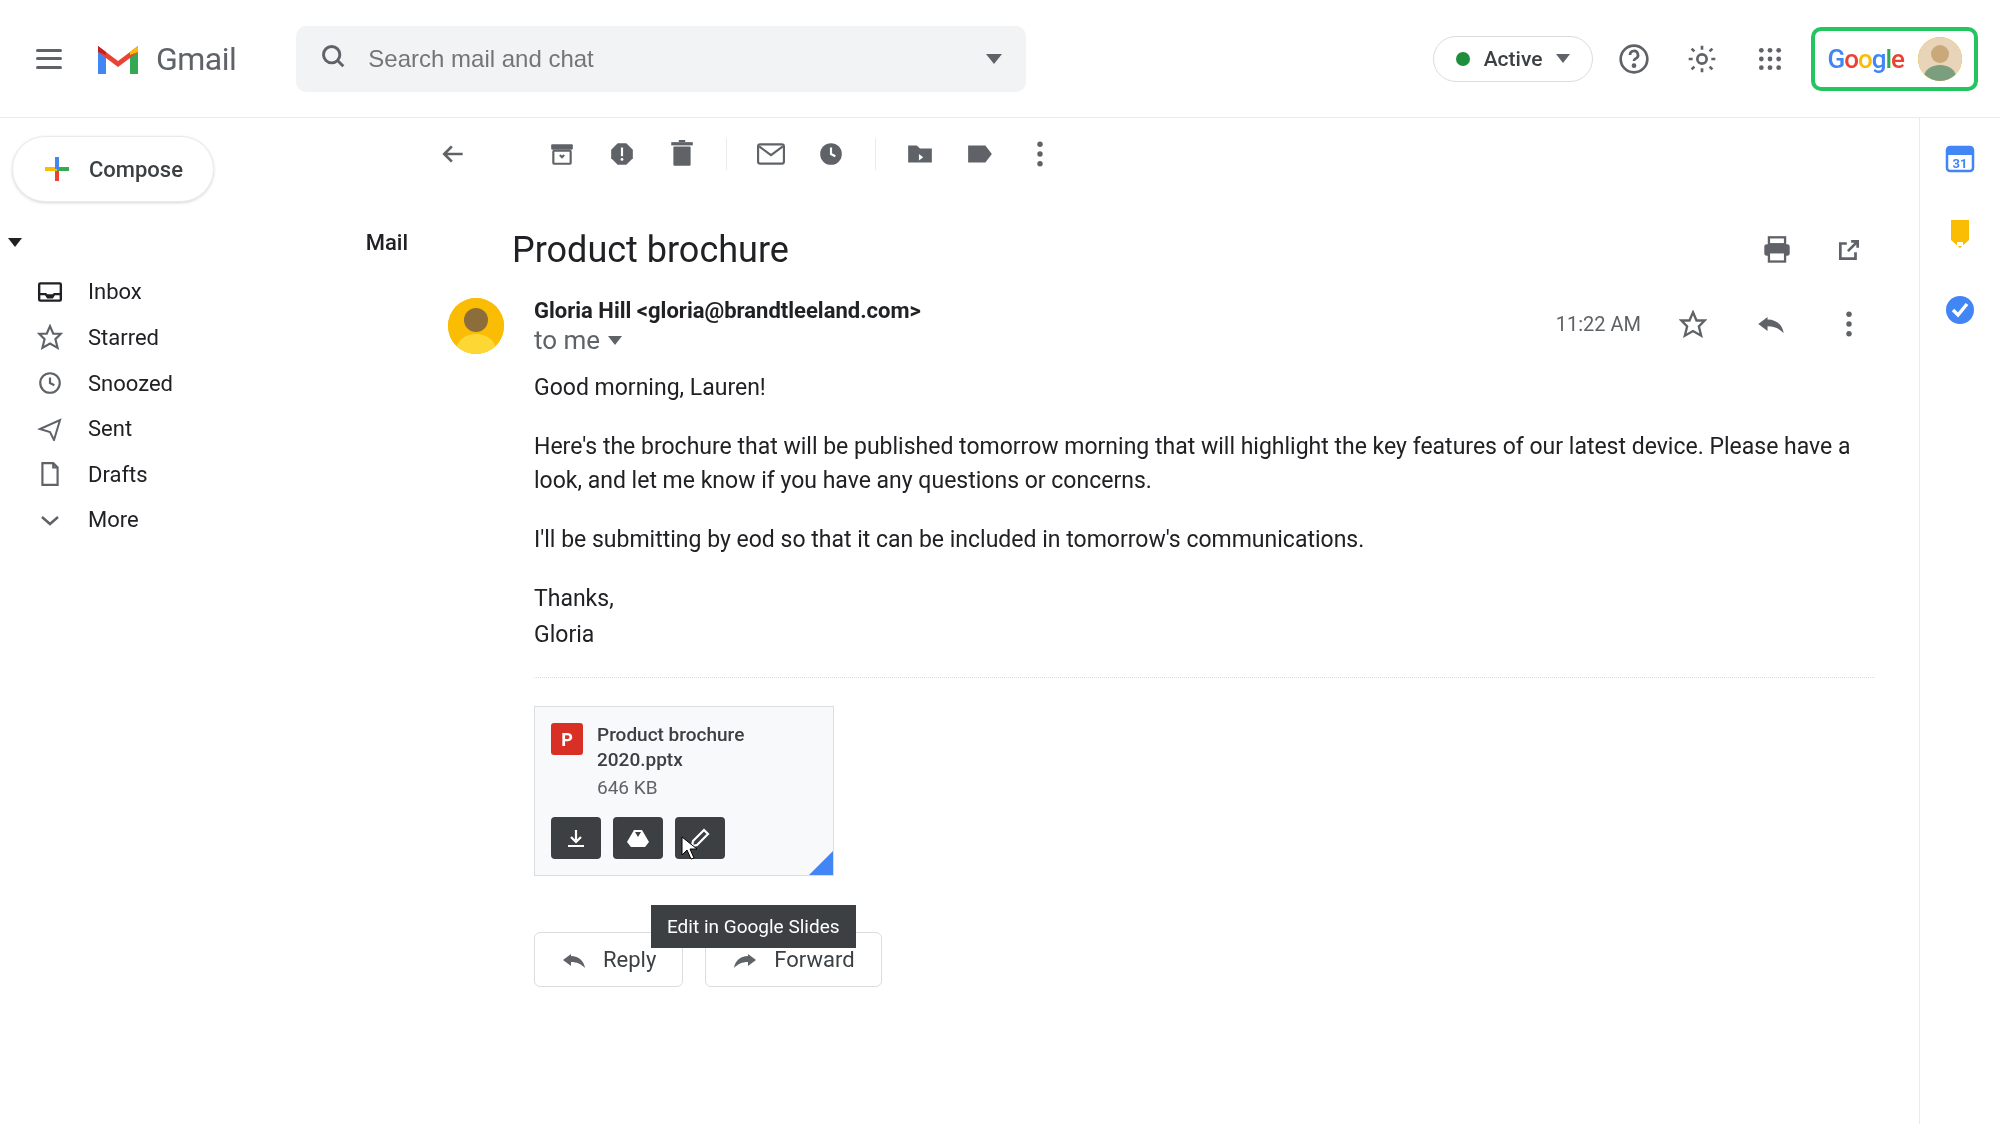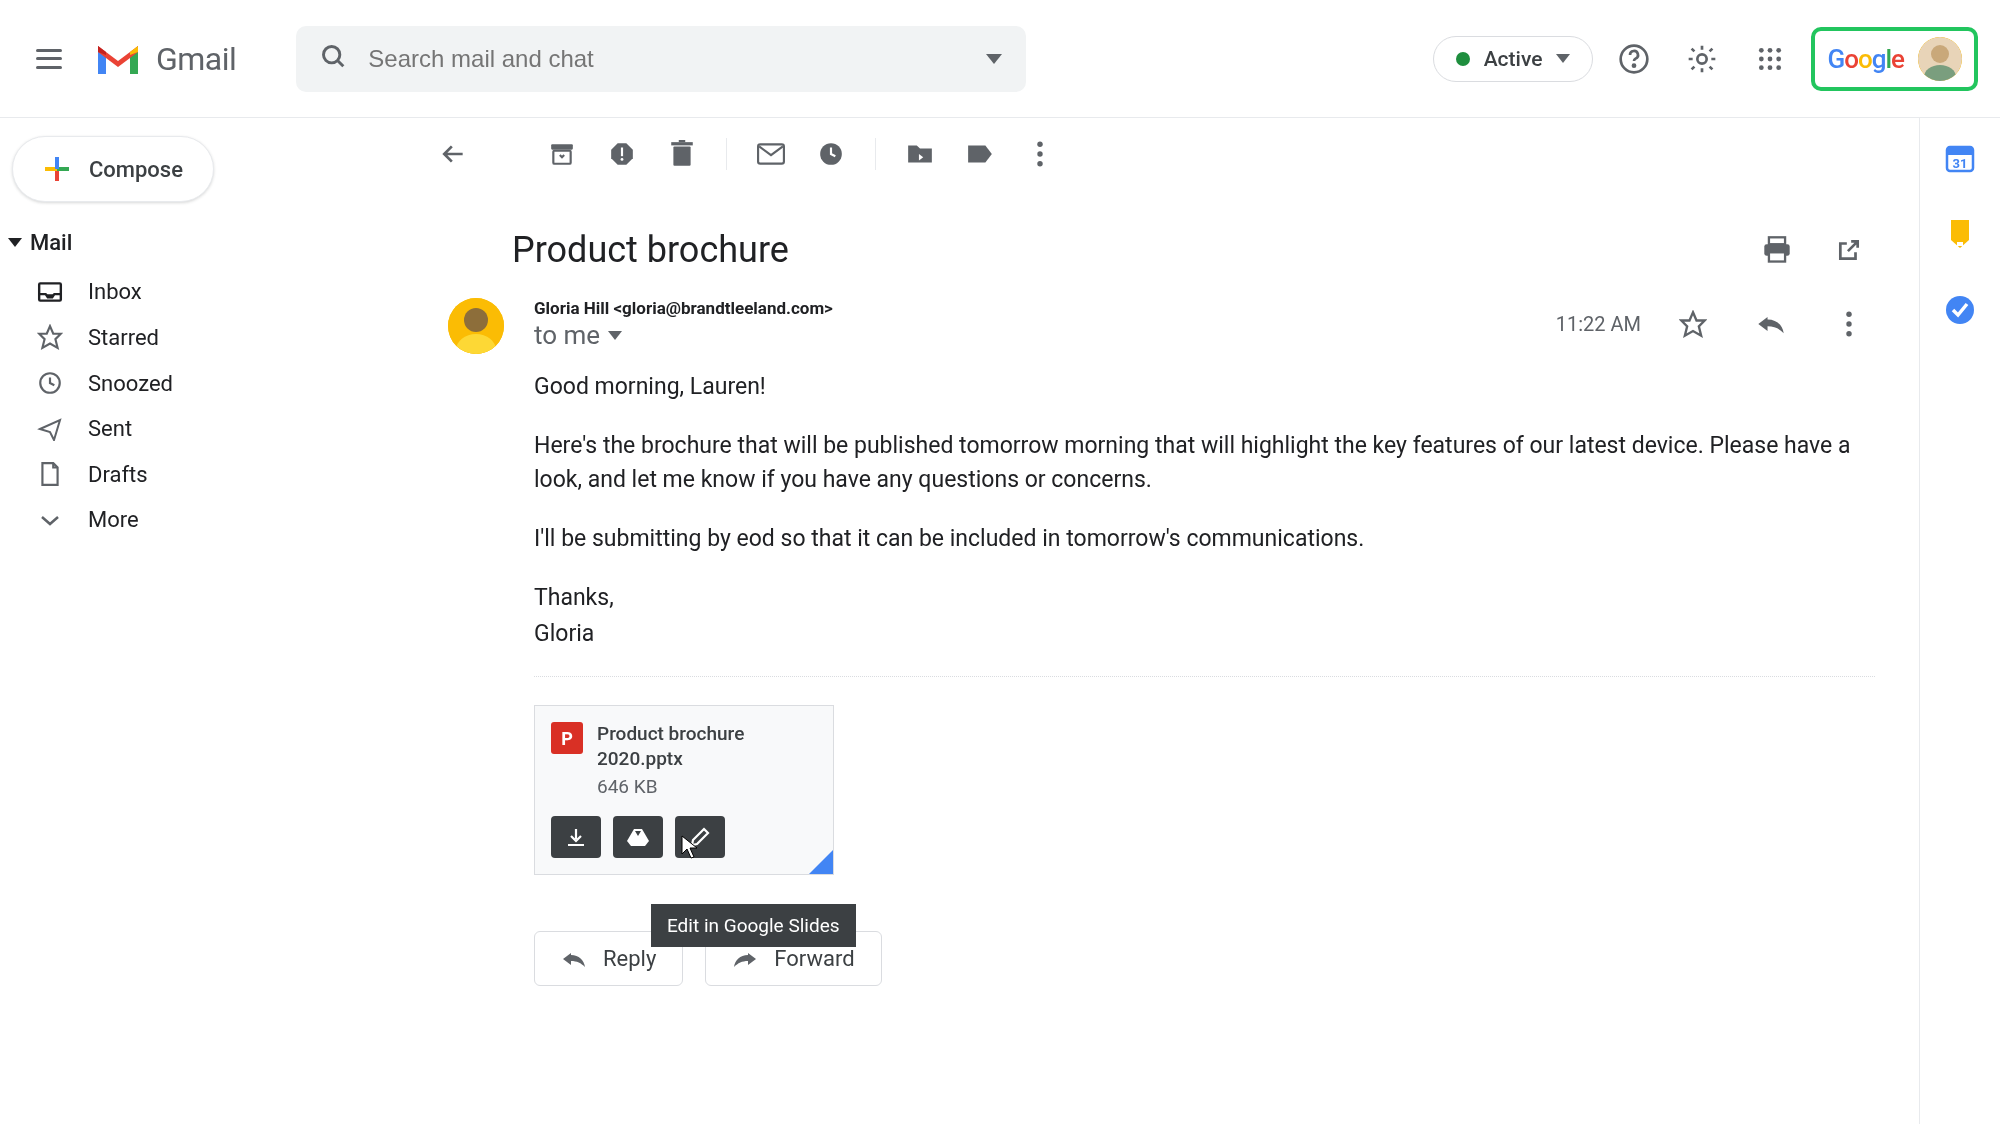--- a/index.html
+++ b/index.html
@@ -27,40 +27,40 @@
   .google-word span:nth-child(1){color:#4285F4}.google-word span:nth-child(2){color:#EA4335}.google-word span:nth-child(3){color:#FBBC05}.google-word span:nth-child(4){color:#4285F4}.google-word span:nth-child(5){color:#34A853}.google-word span:nth-child(6){color:#EA4335}
   .avatar-sm { width:44px; height:44px; border-radius:50%; background:#f4b400; display:flex; align-items:center; justify-content:center; overflow:hidden; }
   .avatar-sm svg{width:44px;height:44px;}
 
   .body-row { display:flex; flex:1; min-height:0; }
   .sidebar { width:408px; padding-top:18px; }
   .compose-btn { display:inline-flex; align-items:center; gap:18px; background:#fff; border:1px solid #e8eaed; border-radius:36px; box-shadow:0 1px 3px rgba(60,64,67,.2); padding:18px 30px; margin-left:12px; cursor:pointer; }
   .compose-plus { width:28px; height:28px; position:relative; }
   .compose-plus svg{width:28px;height:28px;}
   .compose-label { font-size:22px; font-weight:500; color:#3c4043; }
-  .mail-header { display:flex; align-items:center; gap:8px; margin:28px 0 14px 8px; cursor:pointer; }
+  .mail-header { display:flex; align-items:center; margin:28px 0 14px 8px; cursor:pointer;justify-content:space-between; }
   .mail-header .tri { width:0; height:0; border-left:7px solid transparent; border-right:7px solid transparent; border-top:9px solid #202124; }
   .mail-header span { font-size:22px; font-weight:500; }
   .folder { display:flex; align-items:center; gap:24px; padding:10px 0 10px 36px; cursor:pointer; color:#202124; }
   .folder .ico { width:28px; display:flex; justify-content:center; color:#5f6368; }
   .folder-label { font-size:22px; }
 
   .main { flex:1; display:flex; min-width:0; }
   .content { flex:1; border-right:1px solid #e8eaed; padding:0 0 0 20px; }
   .toolbar { display:flex; align-items:center; height:72px; gap:8px; }
   .tb-btn { width:52px; height:52px; display:flex; align-items:center; justify-content:center; color:#5f6368; cursor:pointer; border-radius:50%; }
   .tb-sep { width:1px; height:32px; background:#e8eaed; margin:0 10px; }
   .subject-row { display:flex; align-items:center; padding:34px 44px 22px 84px; }
   .subject { font-size:36px; color:#202124; flex:1; }
   .subj-actions { display:flex; gap:20px; }
   .msg-head { display:flex; align-items:flex-start; padding:0 44px 0 20px; }
   .sender-avatar { width:56px; height:56px; border-radius:50%; background:#fbbc04; margin-right:30px; overflow:hidden; }
   .sender-avatar svg{width:56px;height:56px;}
   .sender-block { flex:1; }
-  .sender-name { font-size:17px; font-weight:700; }
+  .sender-name { font-size:22px; font-weight:700; }
   .to-line { display:flex; align-items:center; gap:8px; color:#5f6368; font-size:26px; margin-top:2px; }
   .msg-meta { display:flex; align-items:center; gap:26px; color:#5f6368; }
   .msg-time { font-size:20px; }
   .body-text { padding:16px 44px 0 106px; font-size:23px; line-height:1.45; color:#202124; }
   .body-text p { margin-bottom:26px; }
   .attach-divider { border-top:1px dotted #dadce0; margin:26px 44px 0 106px; }
   .attachment { margin:28px 0 0 106px; width:300px; border:1px solid #dadce0; background:#f8f9fa; padding:16px; position:relative; }
   .att-top { display:flex; gap:14px; }
   .ppt-icon { width:32px; height:32px; background:#d93025; color:#fff; display:flex; align-items:center; justify-content:center; font-weight:700; font-size:18px; border-radius:3px; flex-shrink:0; }
   .att-meta { font-size:19px; color:#3c4043; }

